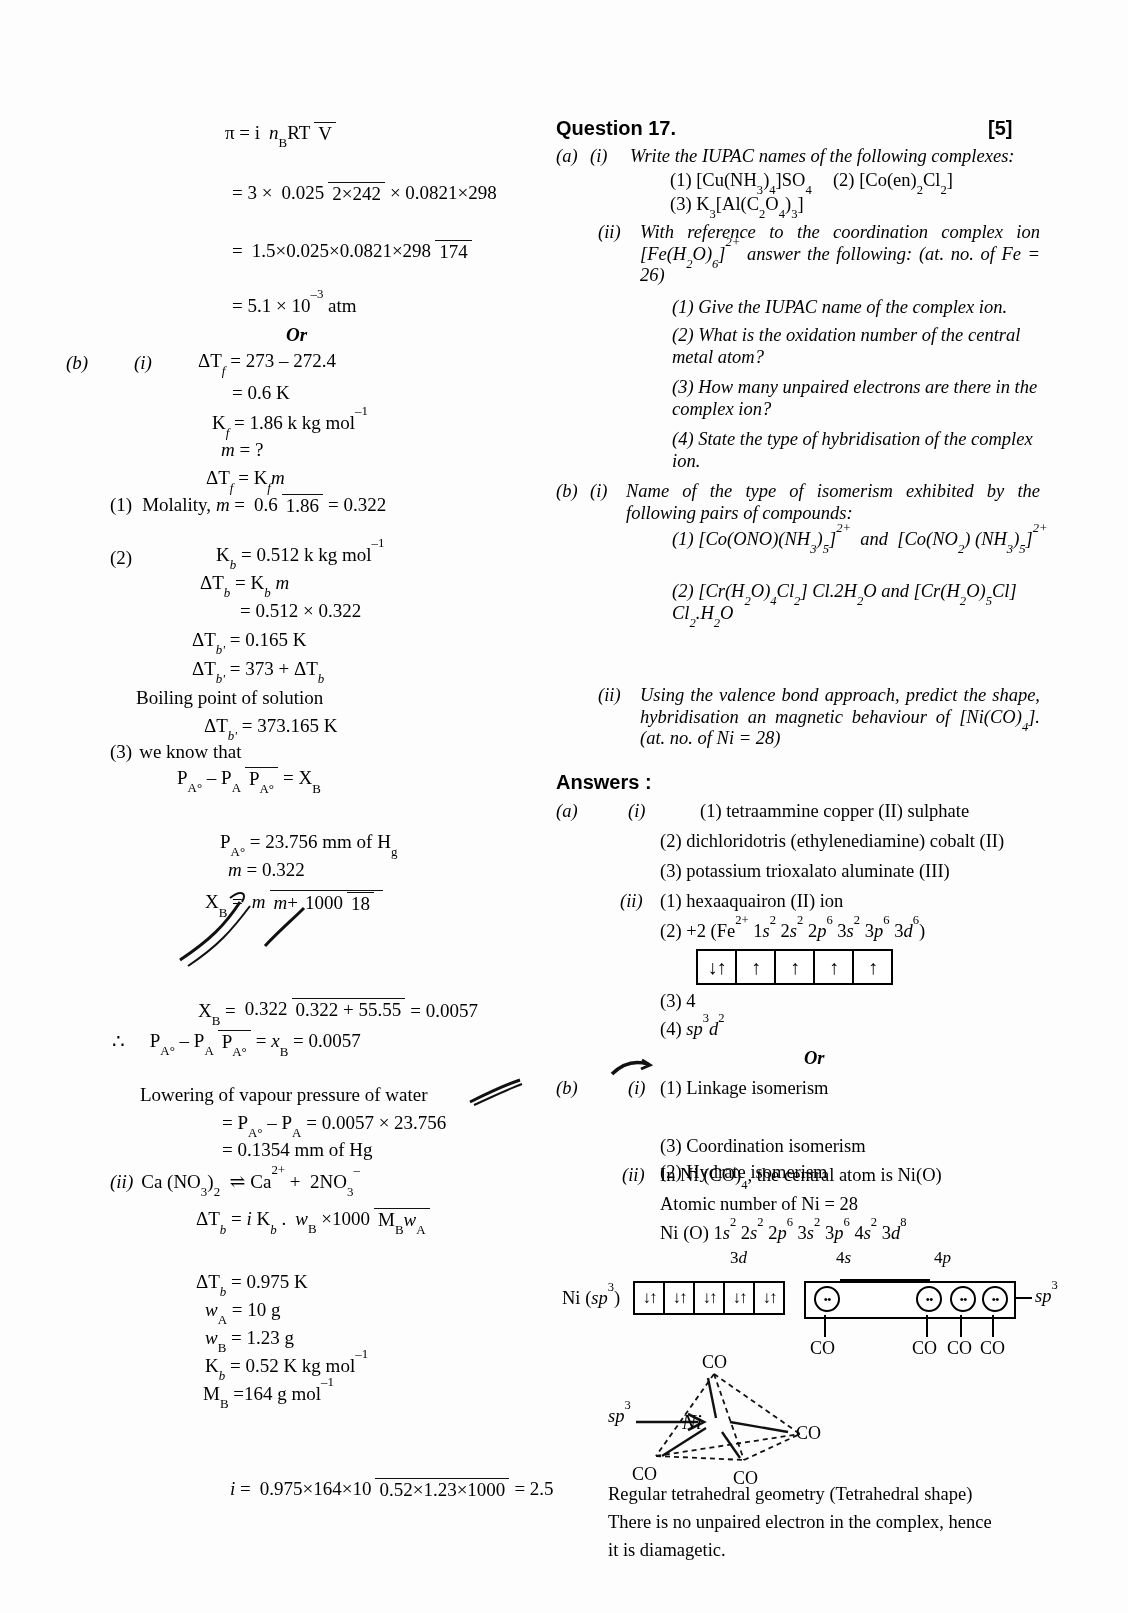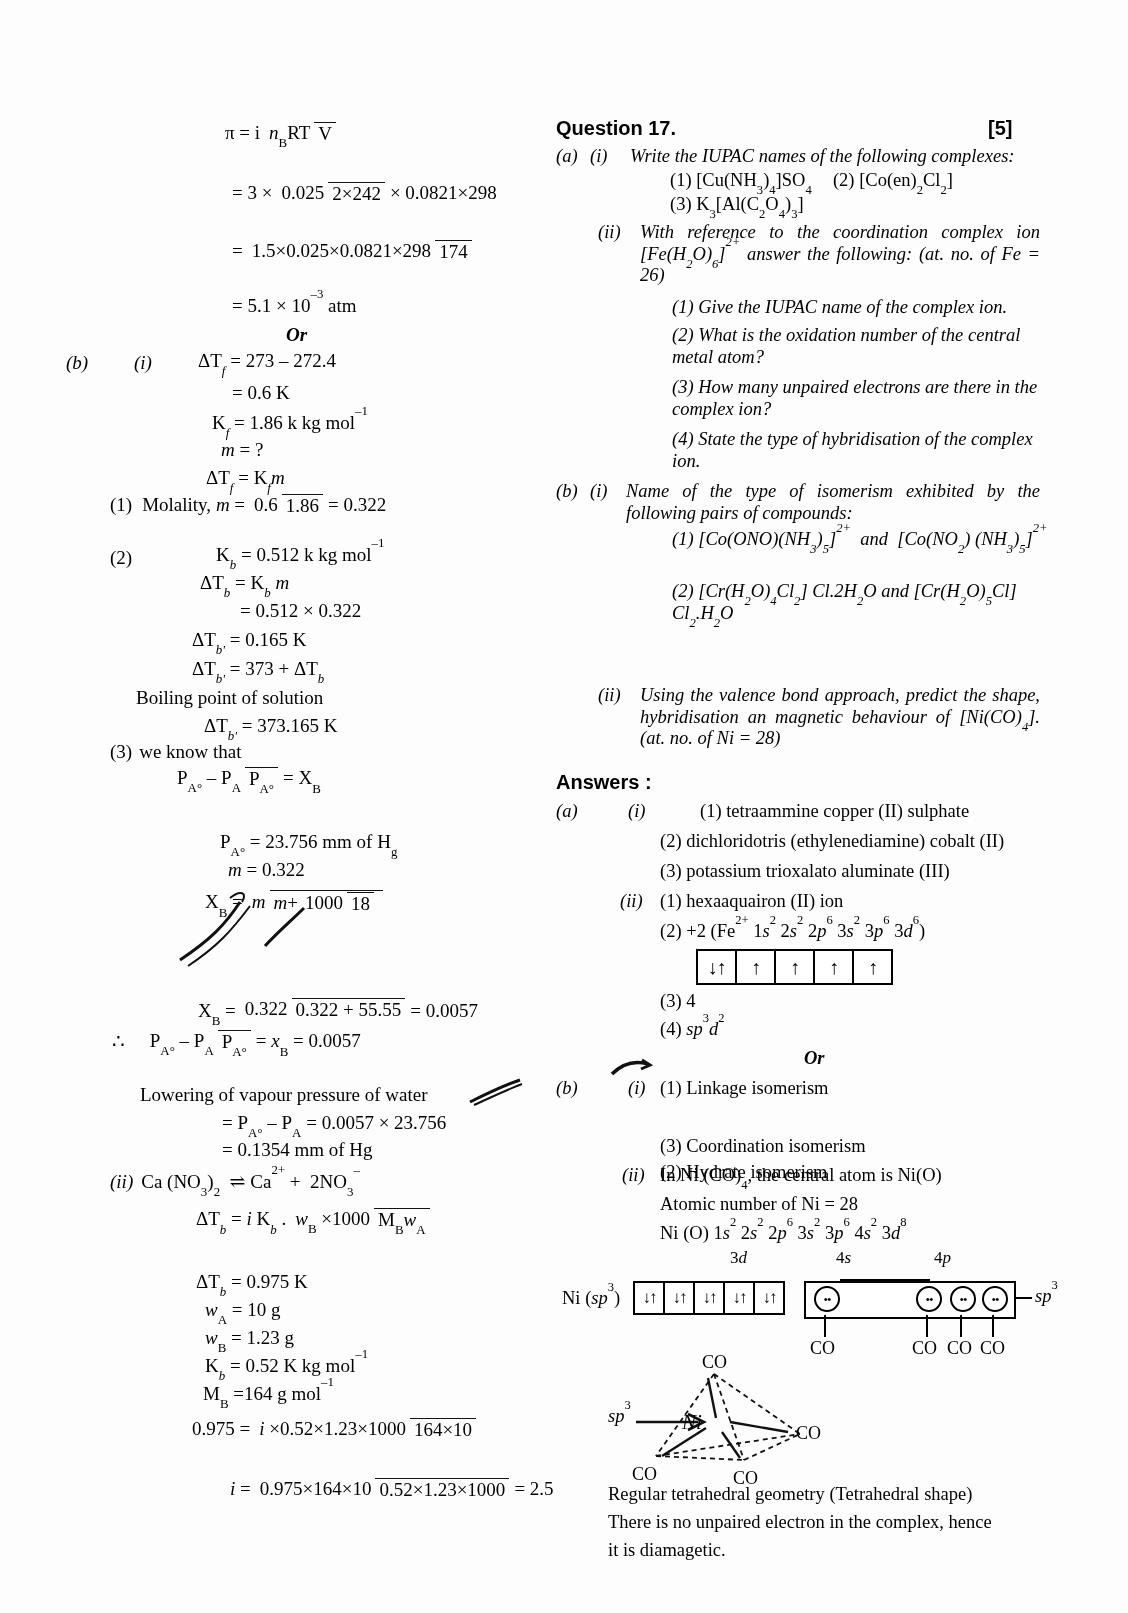--- a/index.html
+++ b/index.html
@@ -315,27 +315,20 @@
     <div class="lblk mathline" style="left:205px; top:1328px;">
       <span><span class="it">w</span><sub>B</sub> = 1.23 g</span>
     </div>
     <div class="lblk mathline" style="left:205px; top:1356px;">
       <span>K<sub class="it">b</sub> = 0.52 K kg mol<sup>–1</sup></span>
     </div>
     <div class="lblk mathline" style="left:203px; top:1384px;">
       <span>M<sub>B</sub> =164 g mol<sup>–1</sup></span>
     </div>
 
-    <div class="lblk mathline" style="left:192px; top:1418px;">
-      <span>0.975 =</span>
-      <span class="frac">
-        <span class="num"><span class="it">i</span> ×0.52×1.23×1000</span>
-        <span class="den">164×10</span>
-      </span>
-    </div>
 
     <div class="lblk mathline" style="left:230px; top:1478px;">
       <span><span class="it">i</span> =</span>
       <span class="frac">
         <span class="num">0.975×164×10</span>
         <span class="den">0.52×1.23×1000</span>
       </span>
       <span>= 2.5</span>
     </div>
 

